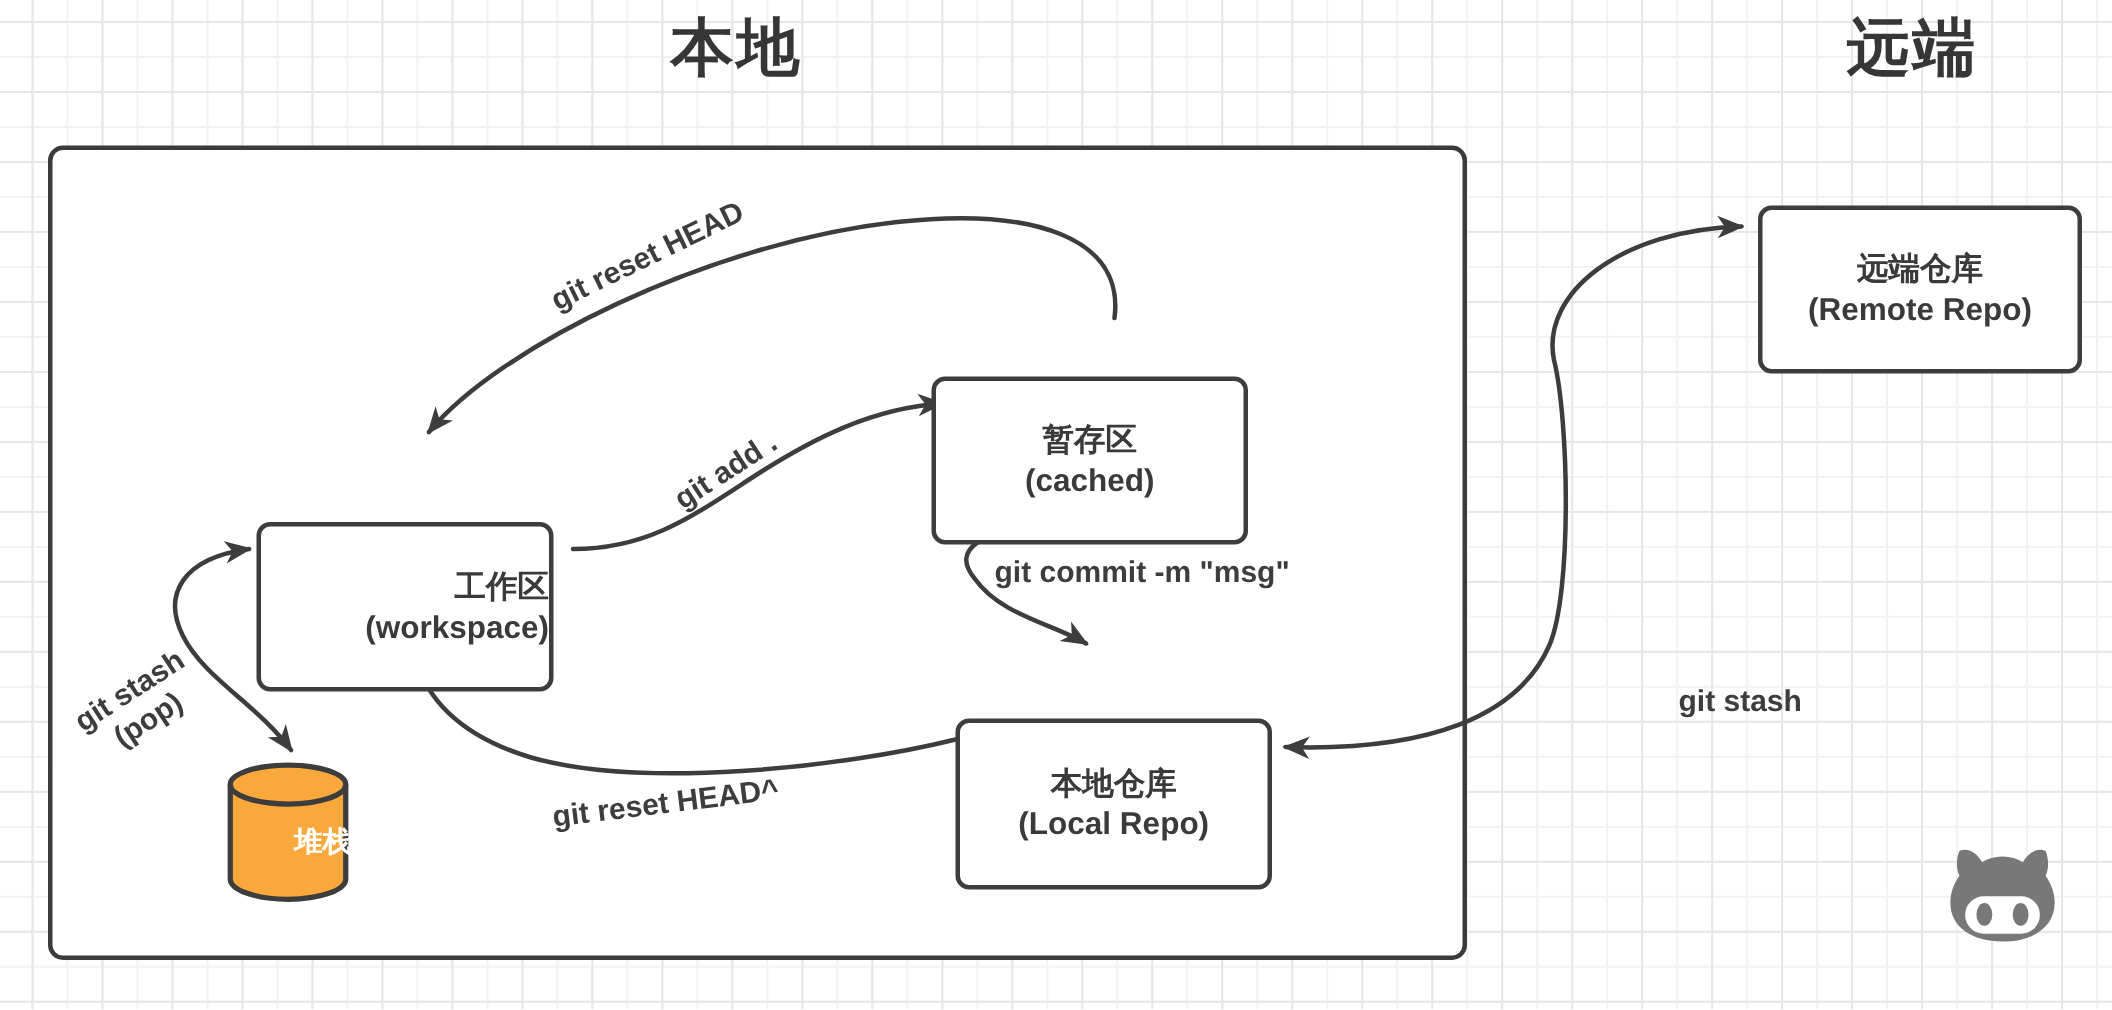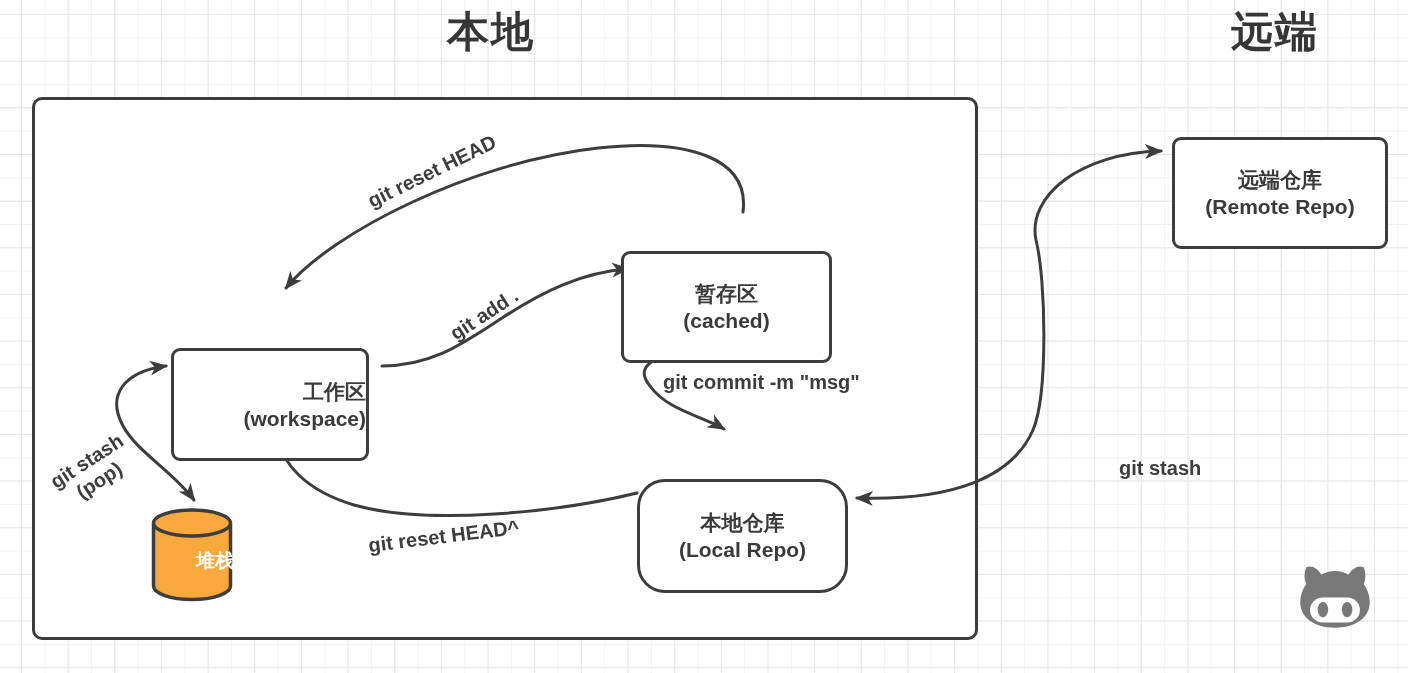--- a/index.html
+++ b/index.html
@@ -54,21 +54,21 @@
   <div class="node" style="left:171px;top:309px;width:198px;height:113px;align-items:flex-end;">
     <span>工作区</span>
     <span>(workspace)</span>
   </div>
 
   <div class="node" style="left:621px;top:212px;width:211px;height:112px;">
     <span>暂存区</span>
     <span>(cached)</span>
   </div>
 
-  <div class="node" style="left:637px;top:440px;width:211px;height:114px;border-radius:28px;">
+  <div class="node" style="left:637px;top:440px;width:211px;height:114px;">
     <span>本地仓库</span>
     <span>(Local Repo)</span>
   </div>
 
   <div class="node" style="left:1172px;top:98px;width:216px;height:112px;">
     <span>远端仓库</span>
     <span>(Remote Repo)</span>
   </div>
 
   <svg style="position:absolute;left:150px;top:506px;" width="84" height="98" viewBox="0 0 84 98">

